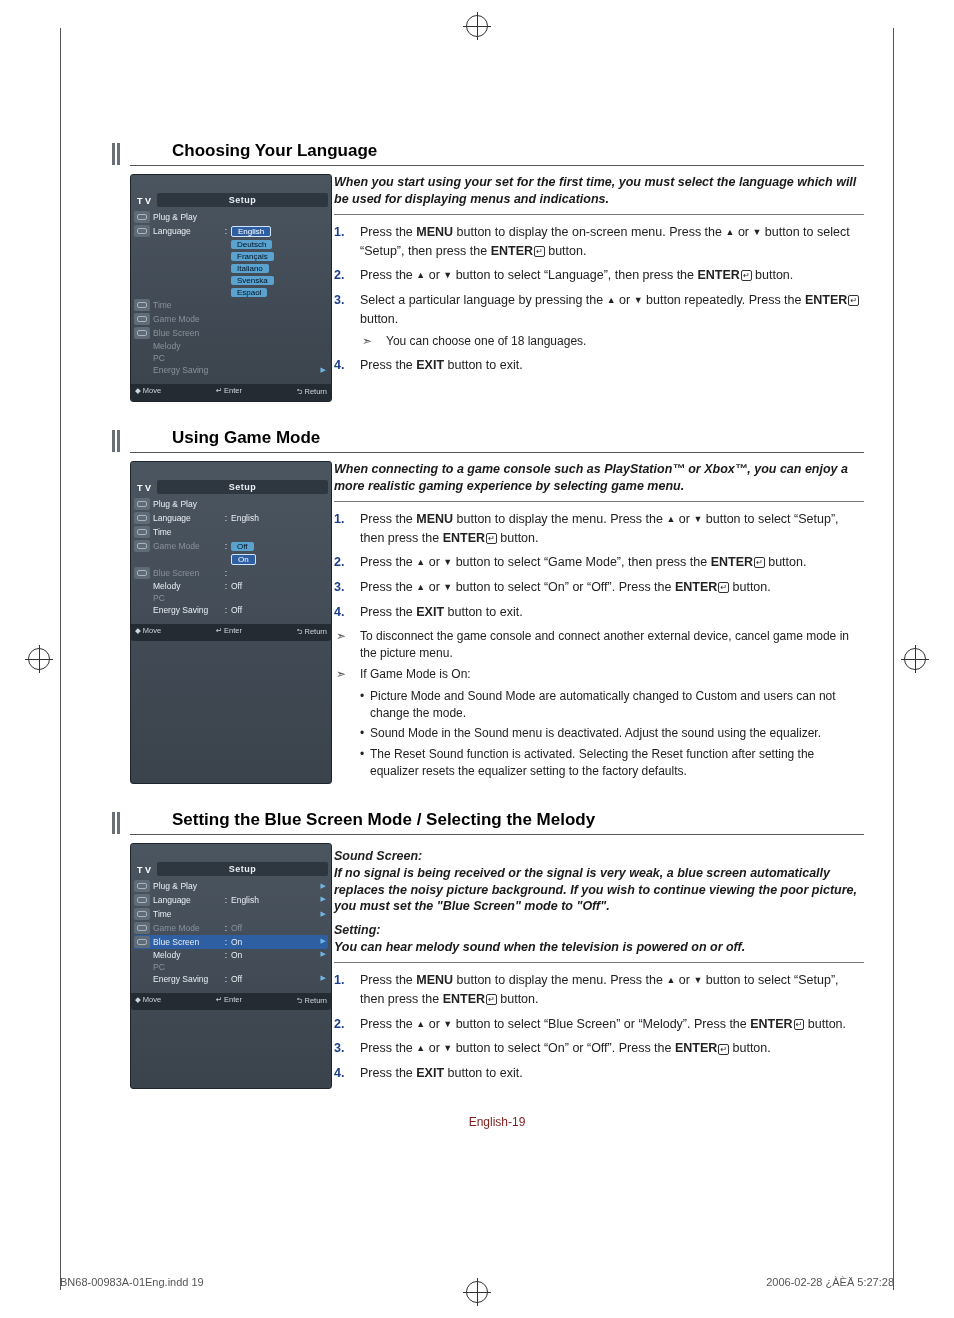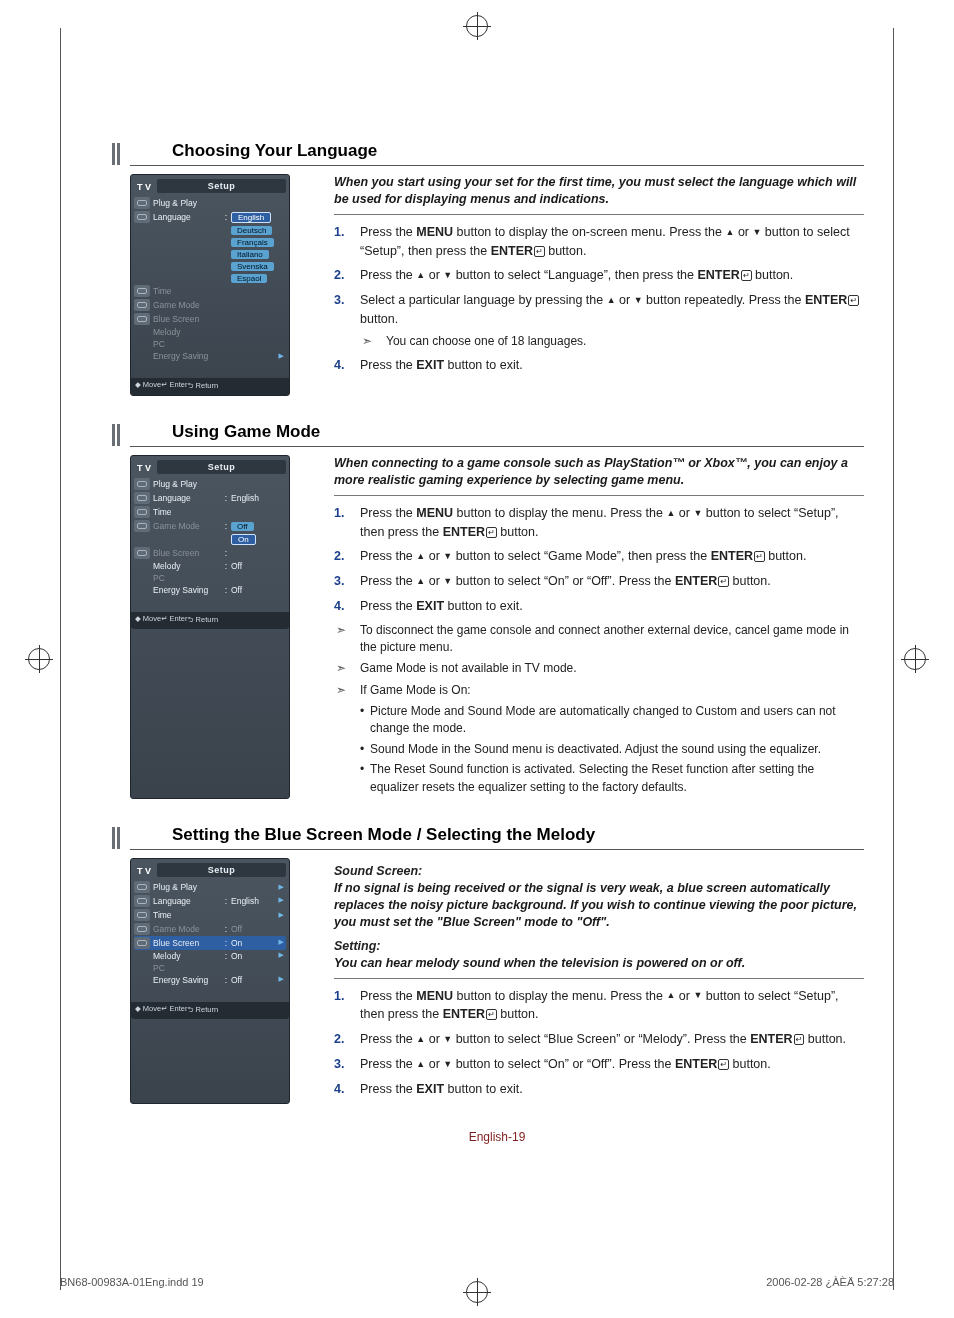--- a/index.html
+++ b/index.html
@@ -35,35 +35,35 @@
   .note-line { position: relative; padding-left: 26px; margin: 4px 0; line-height: 1.45; font-size: 12px;}
   .note-line::before { content:"➣"; position:absolute; left:2px; color:#555; }
   .sub-bullets { padding-left: 26px; }
   .sub-bullets li { list-style: none; position: relative; padding-left: 10px; font-size: 12px; line-height: 1.45; margin:3px 0;}
   .sub-bullets li::before { content:"•"; position:absolute; left:0; }
 
   .arw { display:inline-block; font-size:9px; vertical-align: middle; }
   .enter-ic { display:inline-block; border:1px solid #333; border-radius:2px; font-size:8px; padding:0 1px; line-height:9px; vertical-align:middle; margin-left:1px;}
 
   
-  .osd { width: 160px; background: linear-gradient(#4b5560,#3a434c); border:1px solid #1e252c; border-radius:3px; font-size:8.5px; color:#e9eef4; padding:3px 3px 1px; }
+  .osd { width: 202px; background: linear-gradient(#4b5560,#3a434c); border:1px solid #1e252c; border-radius:3px; font-size:8.5px; color:#e9eef4; padding:17px 3px 1px; }
   .osd-title { background:#2e3740; text-align:center; font-weight:bold; padding:2px; font-size:9px; border-radius:2px; margin-bottom:2px; letter-spacing:.5px;}
   .osd-row { display:flex; align-items:center; gap:3px; padding:1px 0; }
   .osd-tv { font-weight:bold; color:#fff; font-size:9px; padding:1px 3px;}
   .osd-ic { width:16px; height:12px; background:#5f6b77; border-radius:2px; flex:0 0 16px; position:relative;}
   .osd-ic::after{content:"";position:absolute;inset:3px;border:1px solid #aab4bf;border-radius:2px;}
   .osd-lab { flex: 0 0 68px; }
   .osd-lab.dim { color:#8a929b; }
   .osd-col { width:4px; text-align:center;}
   .osd-val { flex:1; }
   .osd-val.dim { color:#8a929b; }
   .osd-val .pill { display:inline-block; background:#5aa3d0; color:#012; padding:0 6px; border-radius:2px; font-size:8px;}
   .osd-val .pill.sel { background:#2e5fa3; color:#fff; border:1px solid #cfe3ff;}
   .osd-val .chev { float:right; color:#6fb7e6; font-size:7px; margin-right:2px;}
-  .osd-foot { display:flex; background:#242b33; margin:16px -3px -1px; padding:2px 4px; font-size:7.5px; border-radius:0 0 3px 3px; color:#cdd6df;}
+  .osd-foot { display:flex; justify-content:space-between; background:#242b33; margin:8px -3px -1px; padding:2px 4px; font-size:7.5px; border-radius:0 0 3px 3px; color:#cdd6df;}
 
   .footer { position:absolute; left:60px; right:60px; bottom:30px; display:flex; justify-content:space-between; font-size:11px; color:#555;}
   .pgnum { text-align:center; font-size:12px; color:#7f1d1d; margin-top: 24px;}
 </style>
 </head>
 <body>
 
 <div class="crop-outer">
   <div class="crop-v left"></div>
     <div class="crop-v right"></div>
@@ -265,21 +265,20 @@
       <div>
         <div class="intro">When connecting to a game console such as PlayStation™ or Xbox™, you can enjoy a more realistic gaming experience by selecting game menu.</div>
         <ol class="steps">
             <li>Press the <b>MENU</b> button to display the menu. Press the <span class="arw">▲</span> or <span class="arw">▼</span> button to select “Setup”, then press the <b>ENTER</b><span class="enter-ic">↵</span> button.</li>
             <li>Press the <span class="arw">▲</span> or <span class="arw">▼</span> button to select “Game Mode”, then press the <b>ENTER</b><span class="enter-ic">↵</span> button.</li>
             <li>Press the <span class="arw">▲</span> or <span class="arw">▼</span> button to select “On” or “Off”. Press the <b>ENTER</b><span class="enter-ic">↵</span> button.</li>
             <li>Press the <b>EXIT</b> button to exit.</li>
           </ol>
         <div>
             <div class="note-line">To disconnect the game console and connect another external device, cancel game mode in the picture menu.</div>
-            <div class="note-line">Game Mode is not available in TV mode.</div>
             <div class="note-line">If Game Mode is On:</div>
           </div>
         <ul class="sub-bullets">
             <li>Picture Mode and Sound Mode are automatically changed to Custom and users can not change the mode.</li>
             <li>Sound Mode in the Sound menu is deactivated. Adjust the sound using the equalizer.</li>
             <li>The Reset Sound function is activated. Selecting the Reset function after setting the equalizer resets the equalizer setting to the factory defaults.</li>
           </ul>
       </div>
     </div>
 

